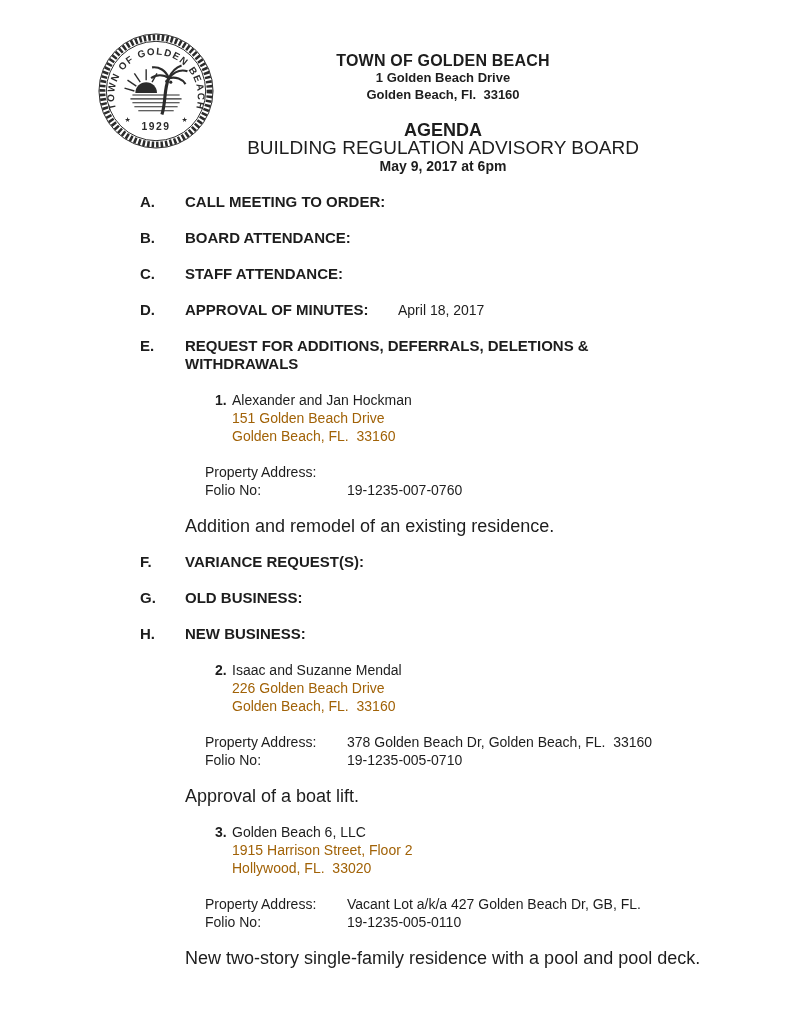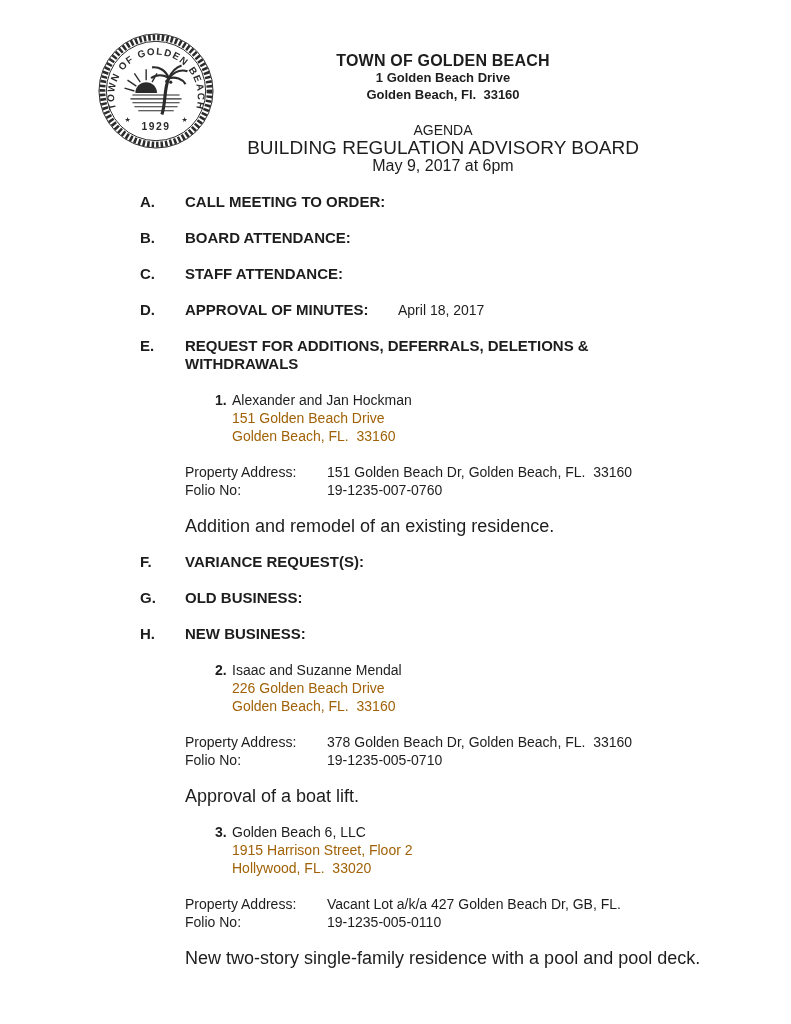--- a/index.html
+++ b/index.html
@@ -11,35 +11,35 @@
     color:#1d1d1d;
     overflow:hidden;
     margin:0 auto;
   }
   
   .seal{position:absolute;left:97px;top:32px;width:118px;height:118px;}
   .header-text{position:absolute;left:95px;right:0;top:52px;text-align:center;}
   .org-name{font-size:16px;font-weight:bold;line-height:17px;letter-spacing:.2px;}
   .org-addr{font-size:13px;font-weight:bold;line-height:17px;}
   .agenda-block{margin-top:18px;}
-  .doc-type{font-size:14px;font-weight:normal;line-height:18px;}
+  .doc-type{font-size:18px;font-weight:bold;line-height:18px;}
   .board-name{font-size:19px;font-weight:normal;line-height:18px;}
-  .meeting-dt{font-size:16px;font-weight:normal;line-height:18px;}
+  .meeting-dt{font-size:14px;font-weight:bold;line-height:18px;}
   
   .content{position:absolute;top:193px;left:0;right:0;}
   .sec{display:flex;margin:0 0 18px 140px;font-weight:bold;font-size:15px;line-height:18px;}
   .sec .letter{width:45px;flex:none;}
   .sec .title{max-width:480px;}
   .sec .title.fixedw{width:213px;flex:none;}
   .sec .value{font-weight:normal;font-size:14px;}
   .applicant{margin:0 16px 18px 215px;font-size:14px;line-height:18px;}
   .applicant .num{font-weight:bold;display:inline-block;width:17px;}
   .applicant .addr{padding-left:17px;color:#a16207;}
   .prop{margin:0 0 18px 185px;font-size:14px;line-height:18px;}
-  .prop .row{display:flex;}
+  .prop .row{display:flex;margin-left:20px;}
   .prop .plabel{width:142px;flex:none;}
   .prop .pvalue{white-space:pre-wrap;}
   .desc{margin:0 0 18px 185px;font-size:18px;line-height:18px;}
   .keep{white-space:pre-wrap;}
 </style>
 </head>
 <body>
 
 <div class="doc">
 
@@ -133,21 +133,20 @@
     </div>
 
     <div class="applicant">
       <div><span class="num">1.</span><span>Alexander and Jan Hockman</span></div>
       <div class="addr keep">151 Golden Beach Drive</div>
       <div class="addr keep">Golden Beach, FL.  33160</div>
     </div>
     <div class="prop">
       <div class="row">
         <span class="plabel">Property Address:</span>
-        <span class="pvalue">151 Golden Beach Dr, Golden Beach, FL.  33160</span>
       </div>
       <div class="row">
         <span class="plabel">Folio No:</span>
         <span class="pvalue">19-1235-007-0760</span>
       </div>
     </div>
     <div class="desc">Addition and remodel of an existing residence.</div>
 
     <div class="sec">
       <span class="letter">F.</span>

